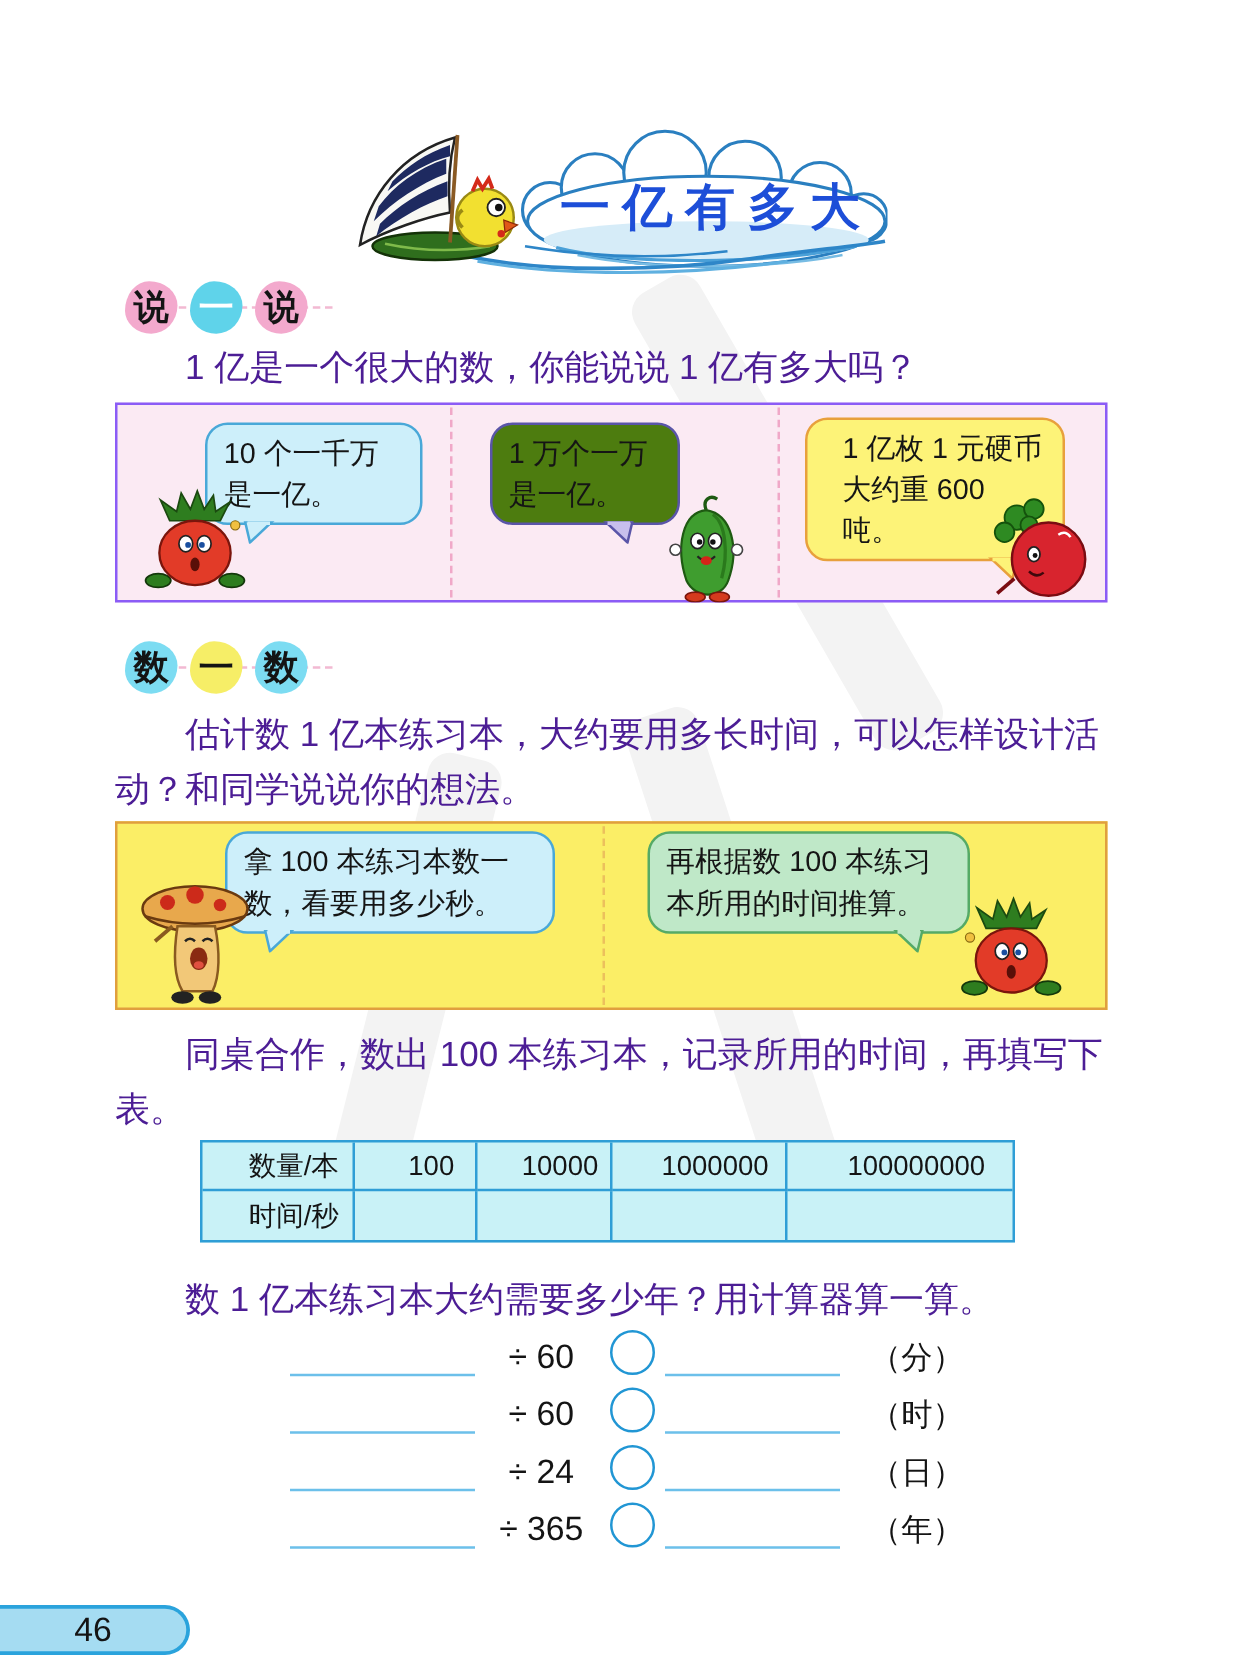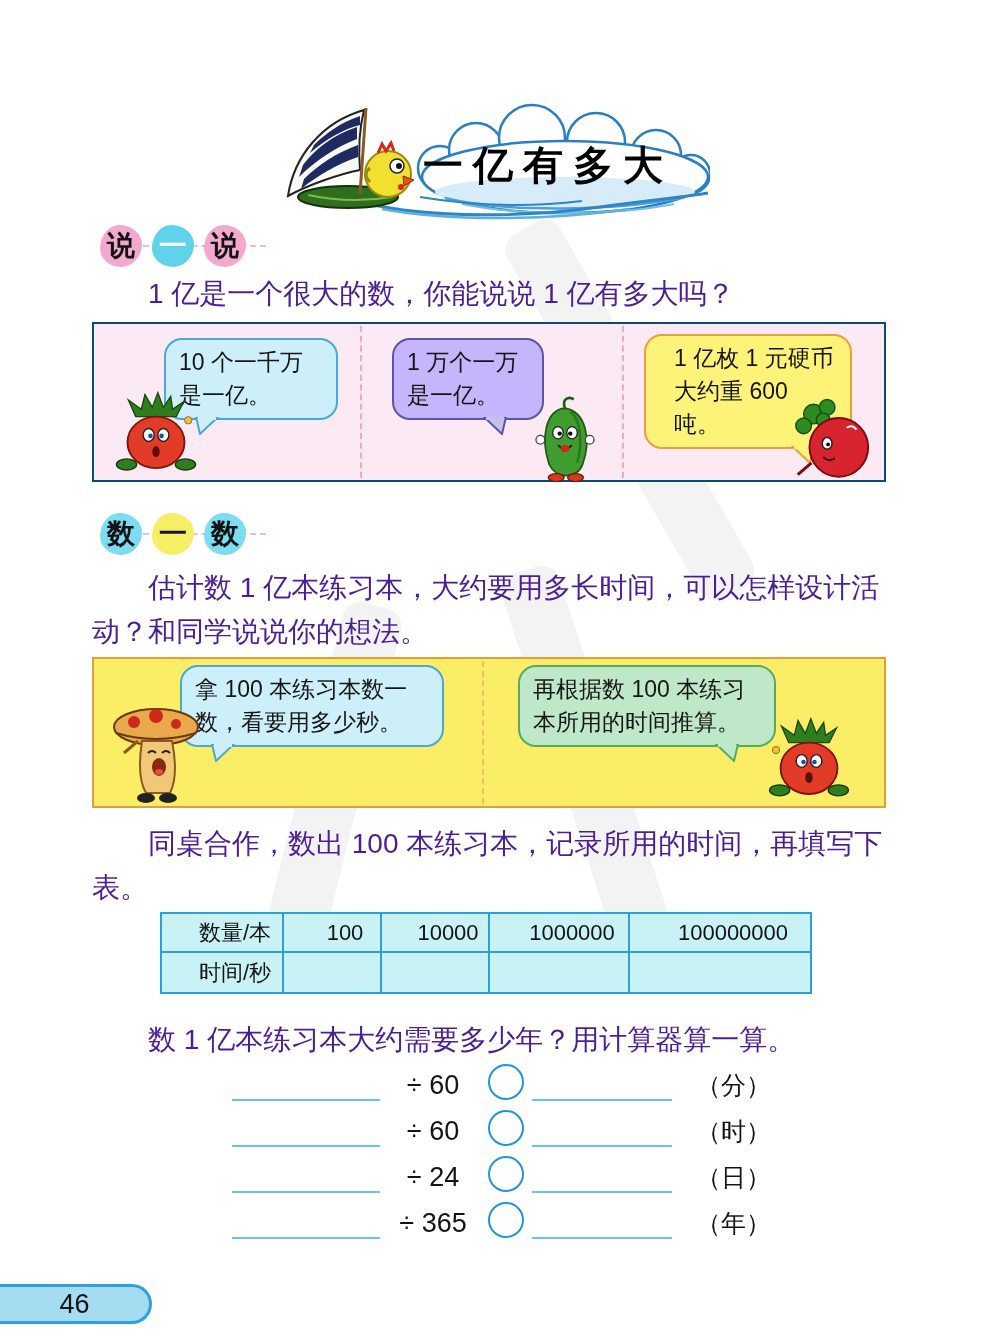--- a/index.html
+++ b/index.html
@@ -11,22 +11,22 @@
   }
   
   .wm{position:absolute;background:#f3f3f3;border-radius:18px;}
   .wm1{left:420px;top:380px;width:420px;height:60px;transform:rotate(60deg);}
   .wm2{left:300px;top:600px;width:60px;height:380px;transform:rotate(14deg);}
   .wm3{left:560px;top:560px;width:60px;height:420px;transform:rotate(-18deg);}
 
   
   .banner{position:absolute;left:270px;top:100px;width:440px;height:122px;}
   .title-text{
-    position:absolute;left:398px;top:138px;width:300px;text-align:center;
-    font-size:40px;font-weight:900;letter-spacing:10px;color:#000000;
+    position:absolute;left:398px;top:138px;width:300px;text-align:right;
+    font-size:40px;font-weight:900;letter-spacing:10px;color:#1d4ed8;
   }
 
   
   .sec-head{position:absolute;height:44px;display:flex;align-items:center;}
   .sec-head .dash-line{position:absolute;left:4px;right:4px;top:21px;border-top:2px dashed #f2b9d2;z-index:0;}
   .blob{
     position:relative;z-index:1;width:42px;height:42px;margin-right:10px;
     display:flex;align-items:center;justify-content:center;
     font-size:28px;font-weight:bold;
     border-radius:46% 54% 50% 50% / 56% 46% 54% 44%;
@@ -34,37 +34,37 @@
   .blob.pink{background:#f3a9cd;color:#141414;}
   .blob.cyan1{background:#5fd3ea;color:#ffffff;}
   .blob.cyan2{background:#7cdcf2;color:#141414;}
   .blob.yellow{background:#f6ee67;color:#141414;}
 
   
   .para{position:absolute;left:92px;width:795px;font-size:28px;line-height:44px;text-indent:2em;color:#4c1d95;}
 
   
   .panel{position:absolute;left:92px;width:794px;box-sizing:border-box;}
-  .panel-say{top:322px;height:160px;background:#fbeaf3;border:2px solid #0c4a6e;}
+  .panel-say{top:322px;height:160px;background:#fbeaf3;border:2px solid #8b5cf6;}
   .panel-say .div1{position:absolute;top:2px;bottom:2px;left:266px;border-left:2px dashed #f0a8c8;}
   .panel-say .div2{position:absolute;top:2px;bottom:2px;left:528px;border-left:2px dashed #f0a8c8;}
   .panel-count{top:657px;height:151px;background:#fbee66;border:2px solid #e09f3e;}
   .panel-count .div1{position:absolute;top:2px;bottom:2px;left:388px;border-left:2px dashed #ecc05c;}
 
   
   .bubble{
     position:absolute;border:2px solid;border-radius:18px;
     padding:6px 13px;font-size:23px;line-height:33px;color:#151515;
     box-sizing:border-box;
   }
   .bubble .tail{position:absolute;bottom:-17px;}
   .bubble .tail.left{left:28px;}
   .bubble .tail.right{right:34px;transform:scaleX(-1);}
   .b-cyan{background:#cdeffa;border-color:#49a8d8;}
-  .b-purple{background:#c4b5fd;border-color:#5a55a8;}
+  .b-purple{background:#4d7c0f;border-color:#5a55a8;}
   .b-yellow{background:#fdf378;border-color:#e8a03c;}
   .b-green{background:#bfe8c8;border-color:#55aa66;}
 
   .char{position:absolute;}
 
   
   .fill-table{
     position:absolute;left:160px;top:912px;
     display:grid;grid-template-columns:122px 98px 108px 140px 180px;
     grid-auto-rows:39px;background:#c9f2f7;border:2px solid #2f9ed6;

